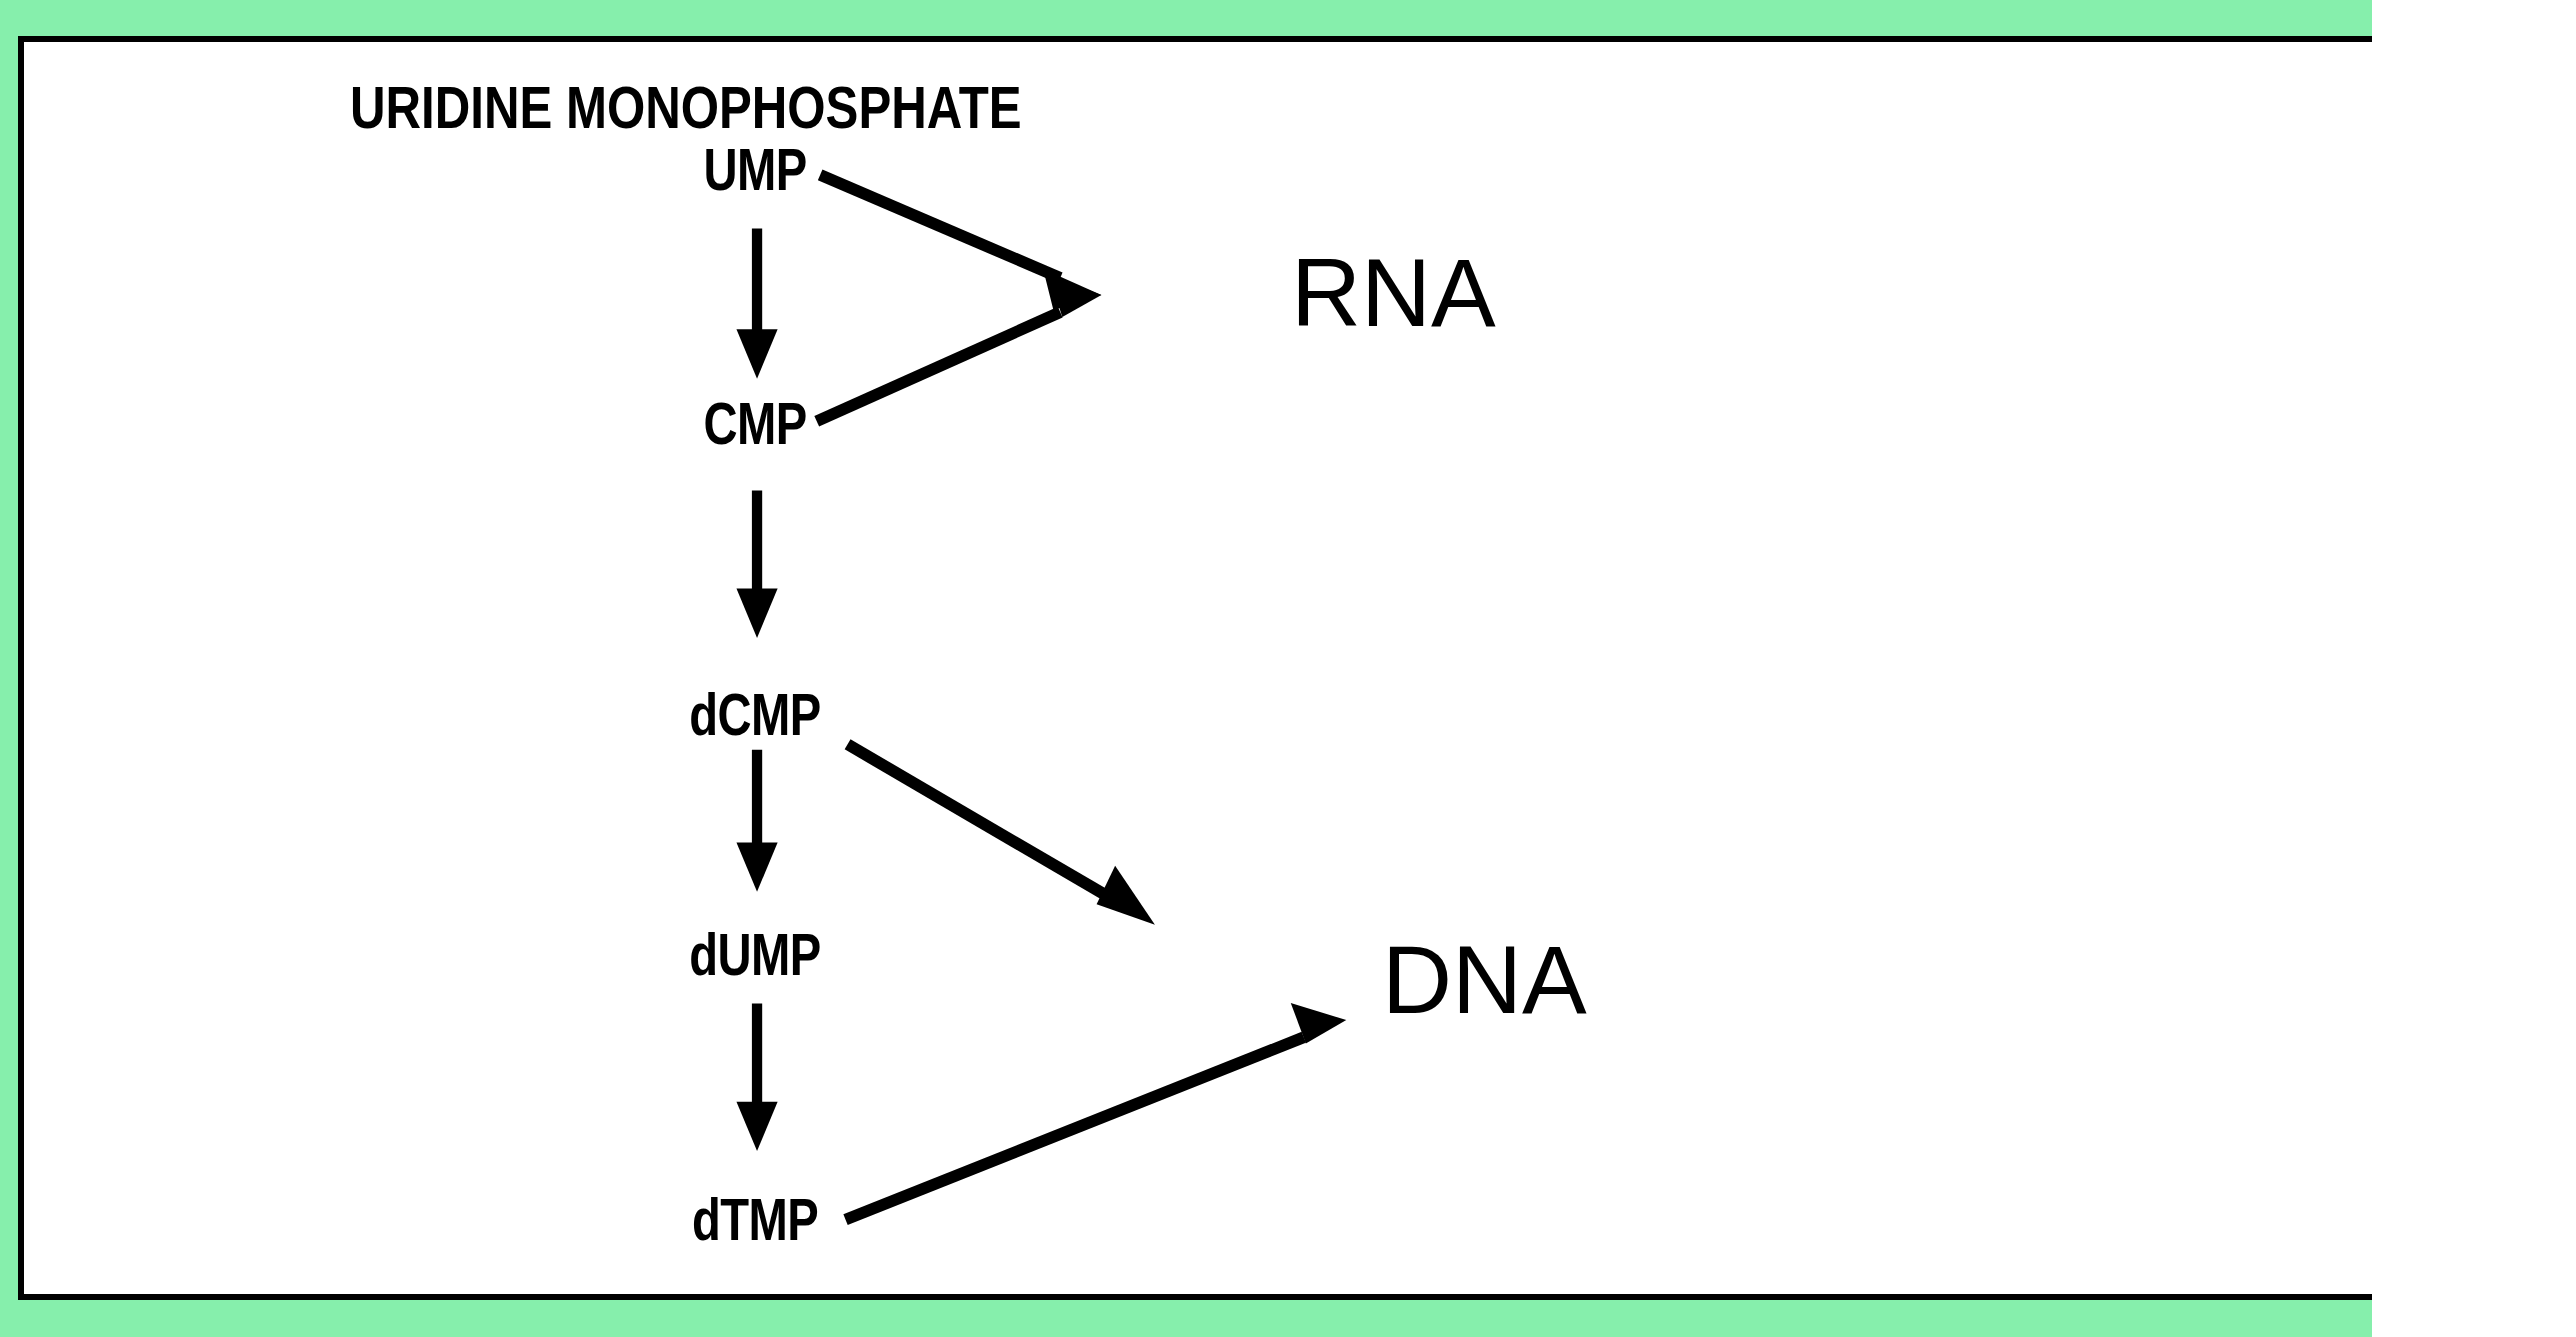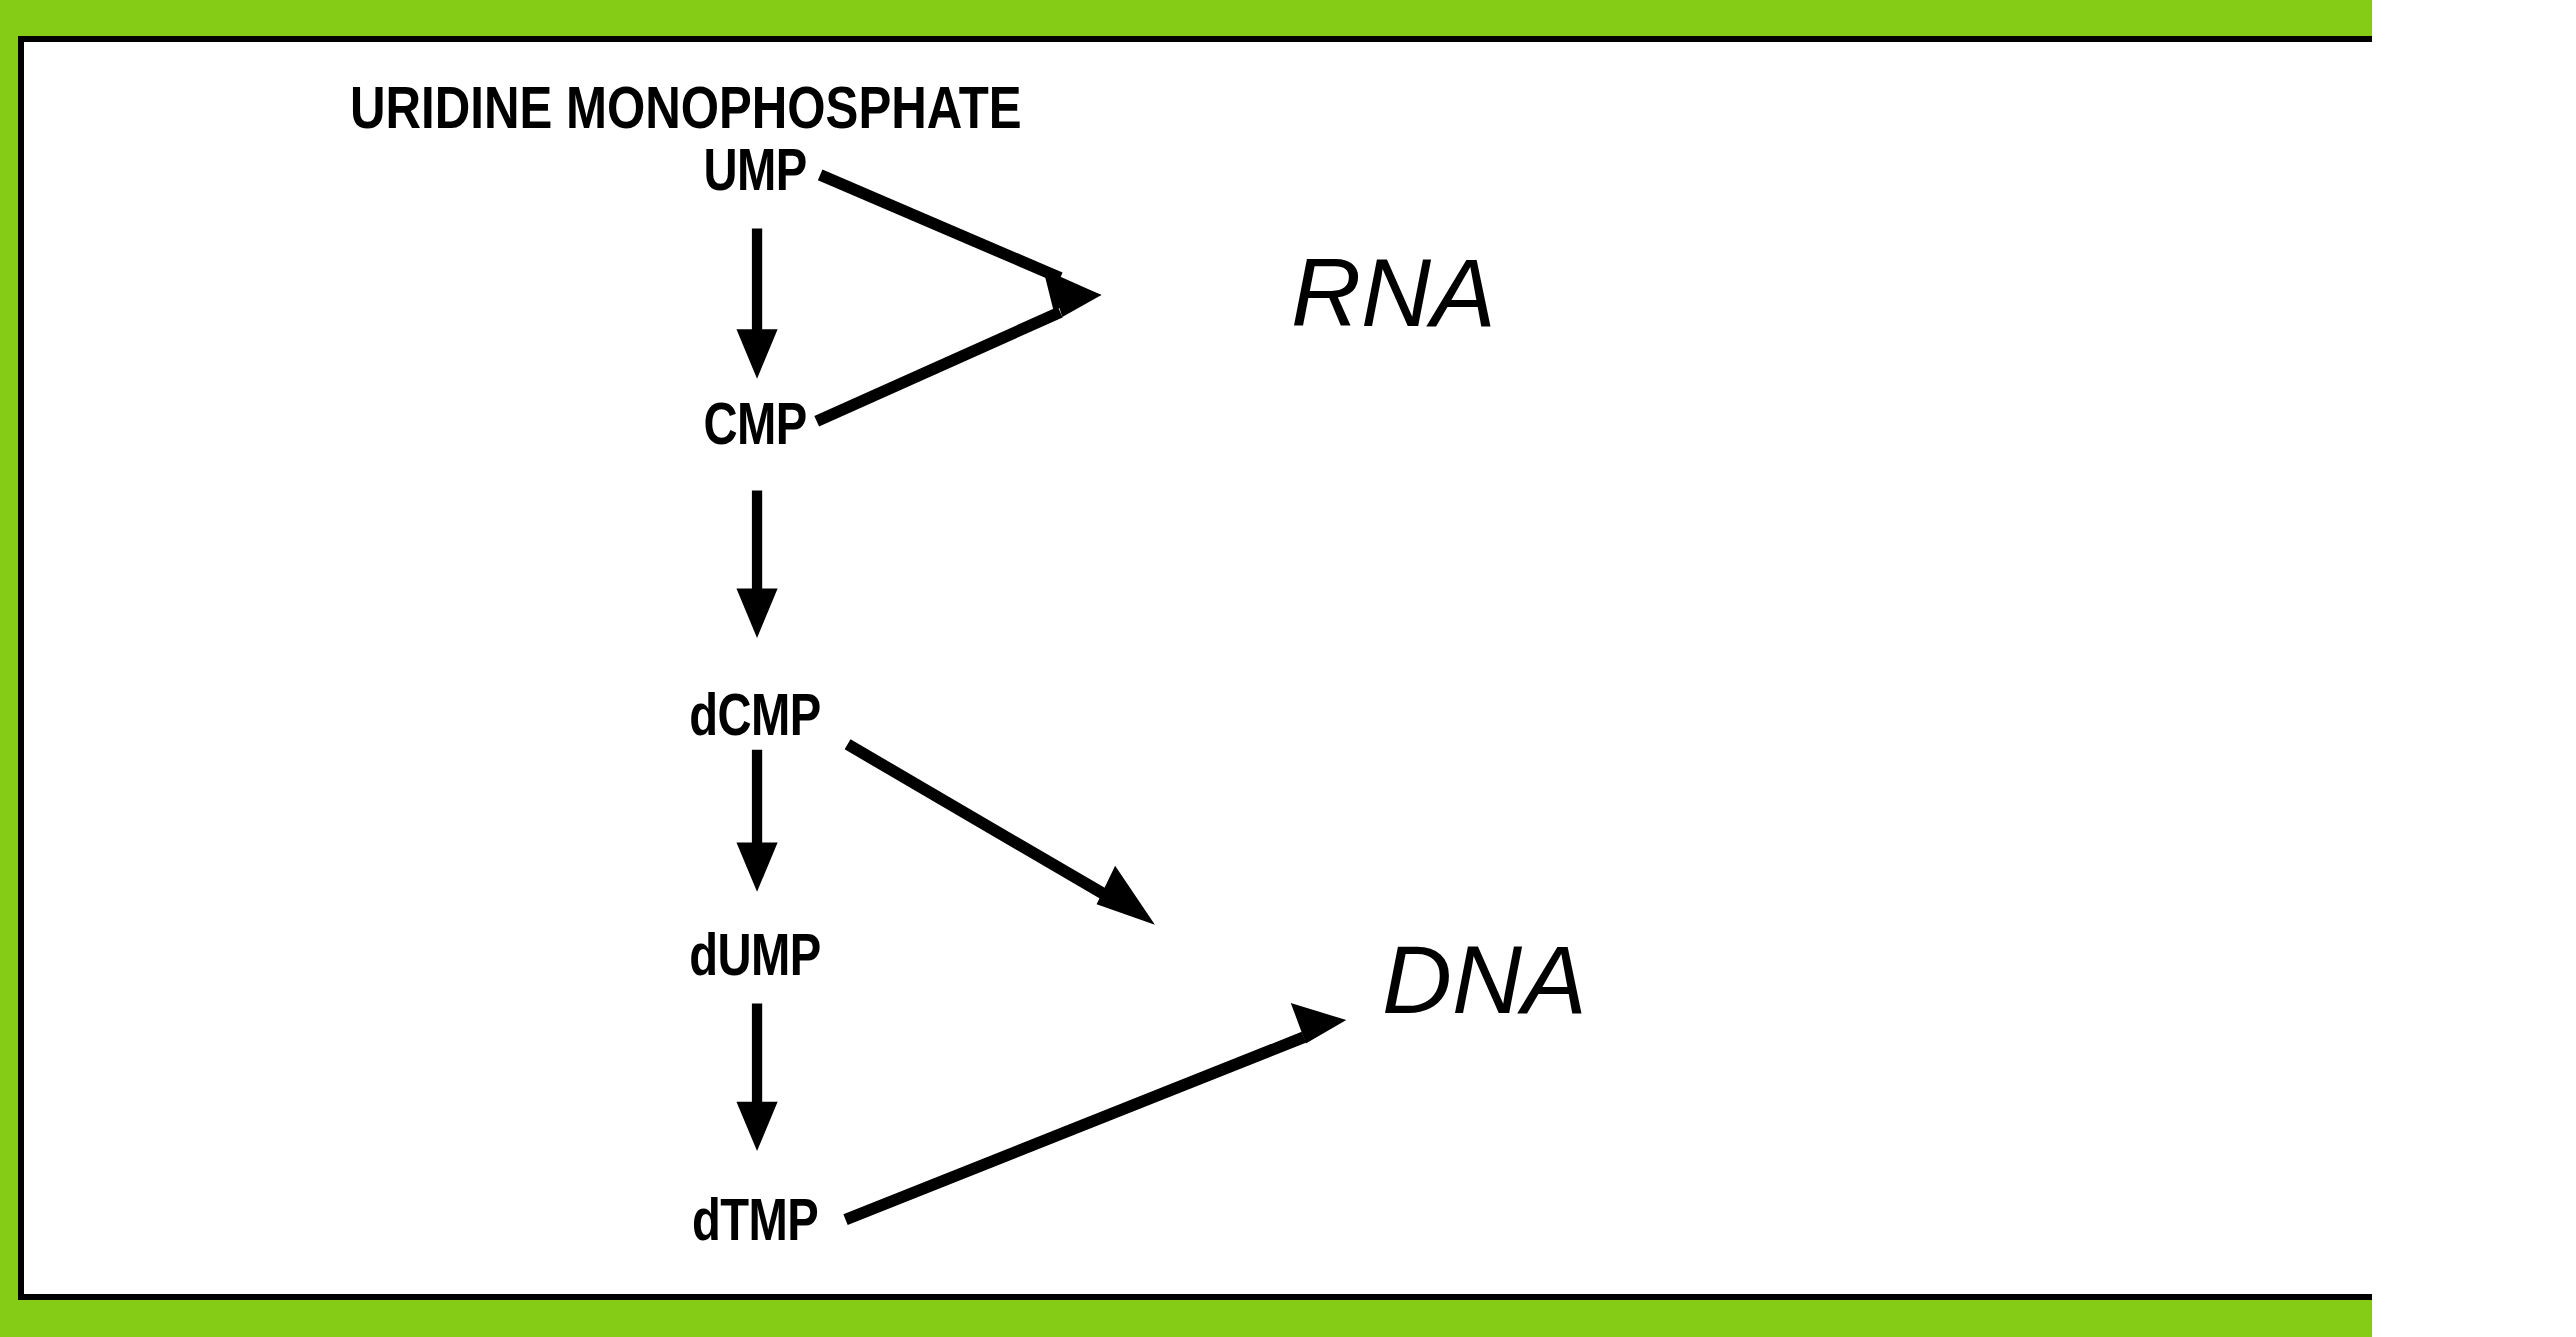--- a/index.html
+++ b/index.html
@@ -7,21 +7,21 @@
     padding: 0;
     background: #ffffff;
   }
   body {
     font-family: "Liberation Sans", sans-serif;
   }
   #canvas {
     position: relative;
     width: 2372px;
     height: 1337px;
-    background: #84cc16;
+    background: #86efac;
     overflow: hidden;
   }
   #frame {
     position: absolute;
     left: 18px;
     top: 36px;
     width: 2529px;
     height: 1264px;
     border: 6.9px solid #000000;
     box-sizing: border-box;
@@ -61,21 +61,20 @@
   }
   .product-label {
     position: absolute;
     color: #000000;
     font-family: "Liberation Sans", sans-serif;
     font-weight: normal;
     font-size: 97px;
     letter-spacing: 0px;
     white-space: nowrap;
     line-height: 1;
-    font-style: italic;
   }
 </style>
 </head>
 <body>
 
 <div id="canvas">
 
   <div id="frame"></div>
 
   <svg id="diagram-svg" viewBox="0 0 3754 1949">

